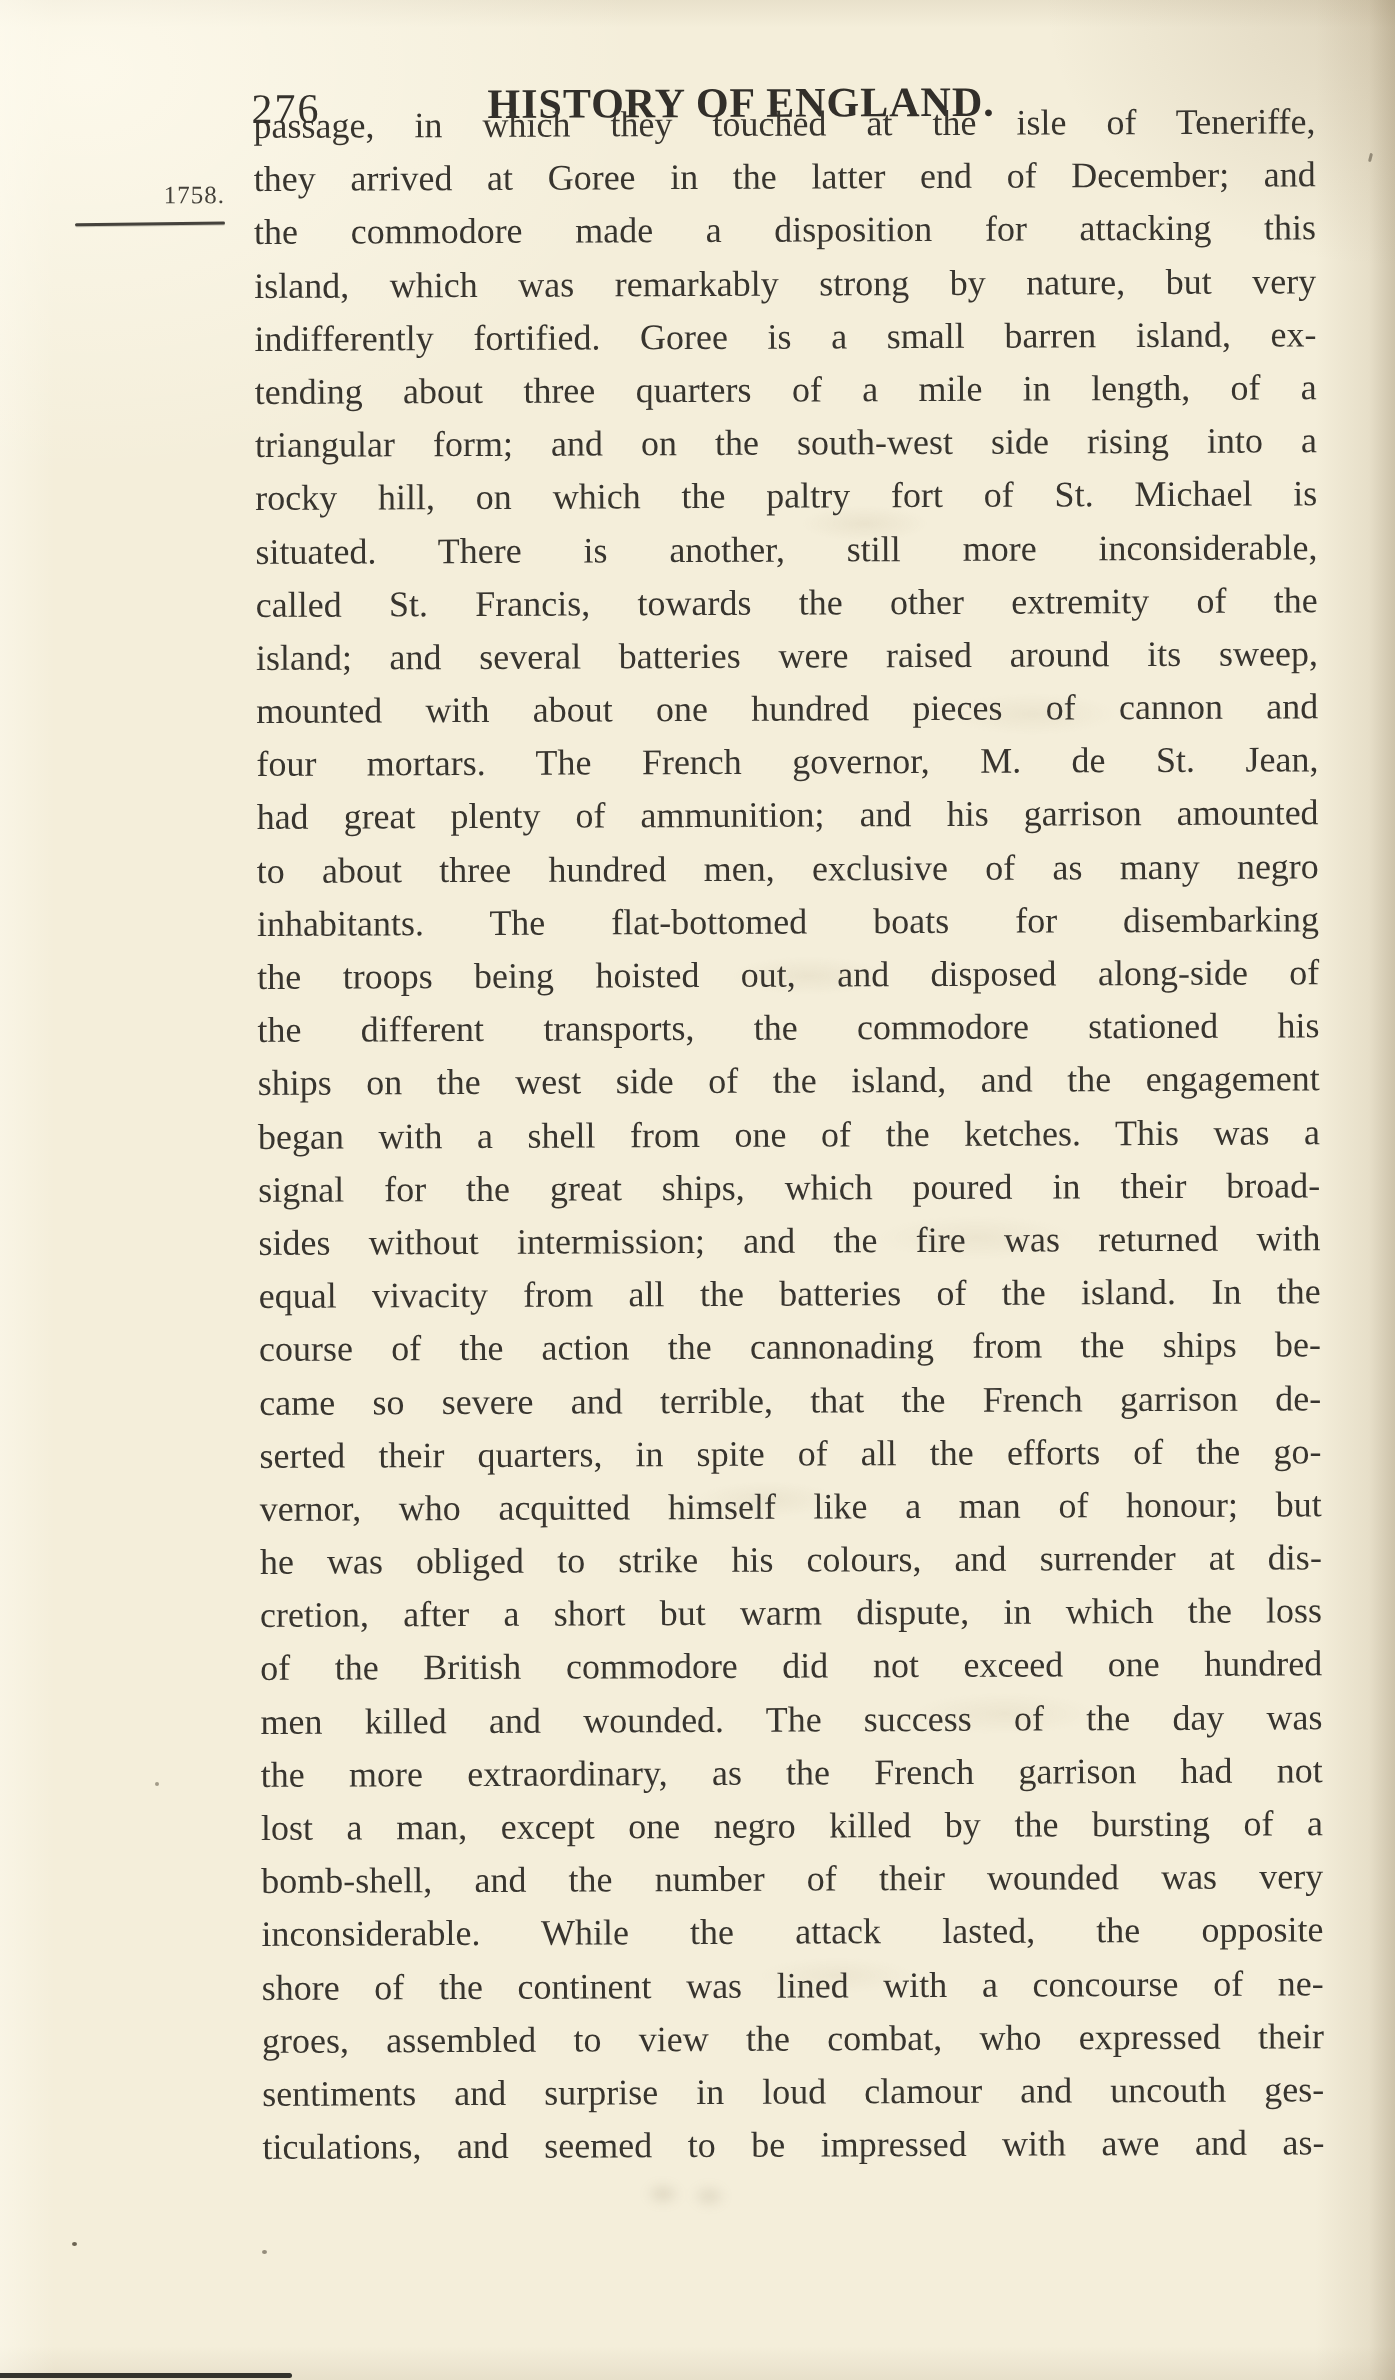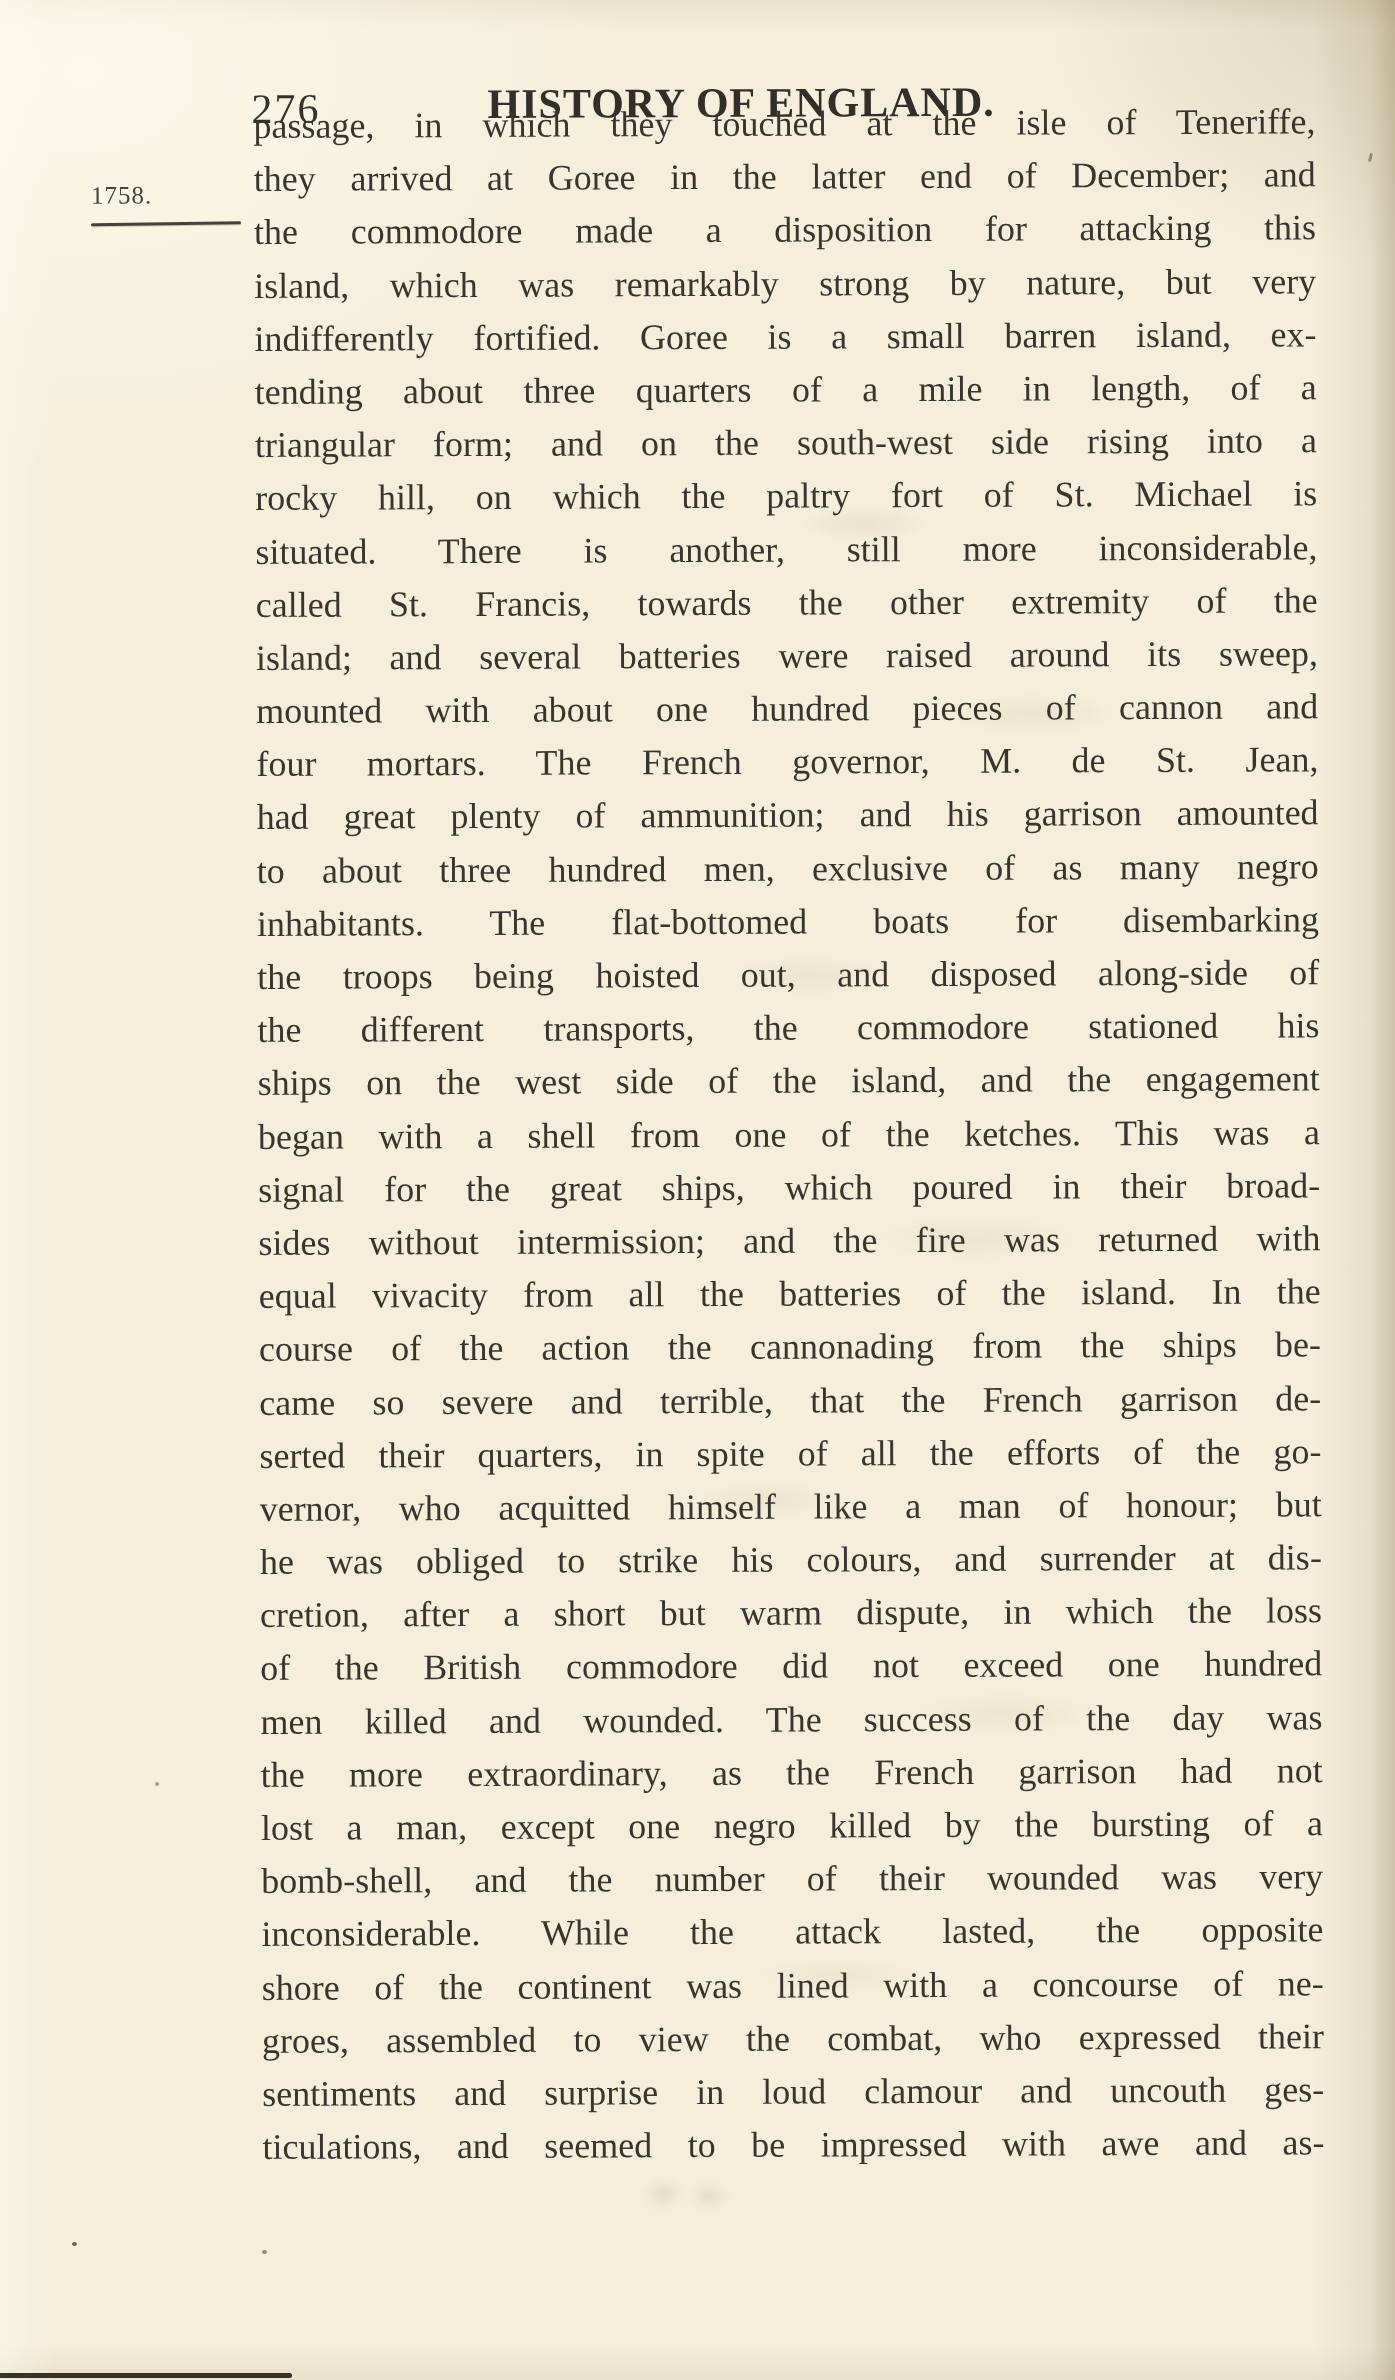--- a/index.html
+++ b/index.html
@@ -36,22 +36,22 @@
     position:absolute;left:256px;top:86px;
     font-size:42px;font-weight:normal;line-height:1;
     color:#35322c;letter-spacing:2px;
   }
   .running-title{
     position:absolute;left:492px;top:82px;
     font-size:42px;font-weight:bold;line-height:1;
     color:#322f2a;letter-spacing:1px;white-space:nowrap;
   }
   .margin-note{
-    position:absolute;left:95px;top:180px;width:150px;
-    text-align:left;
+    position:absolute;left:79px;top:180px;width:150px;
+    text-align:right;
   }
   .margin-year{
     font-size:25px;color:#45423b;letter-spacing:1px;line-height:1;
   }
   .margin-rule{
     position:absolute;left:0px;top:40px;width:150px;height:3px;
     background:#45423c;border-radius:2px;
     transform:rotate(-0.5deg);
     box-shadow:0 1px 0 rgba(69,66,60,0.25);
   }

